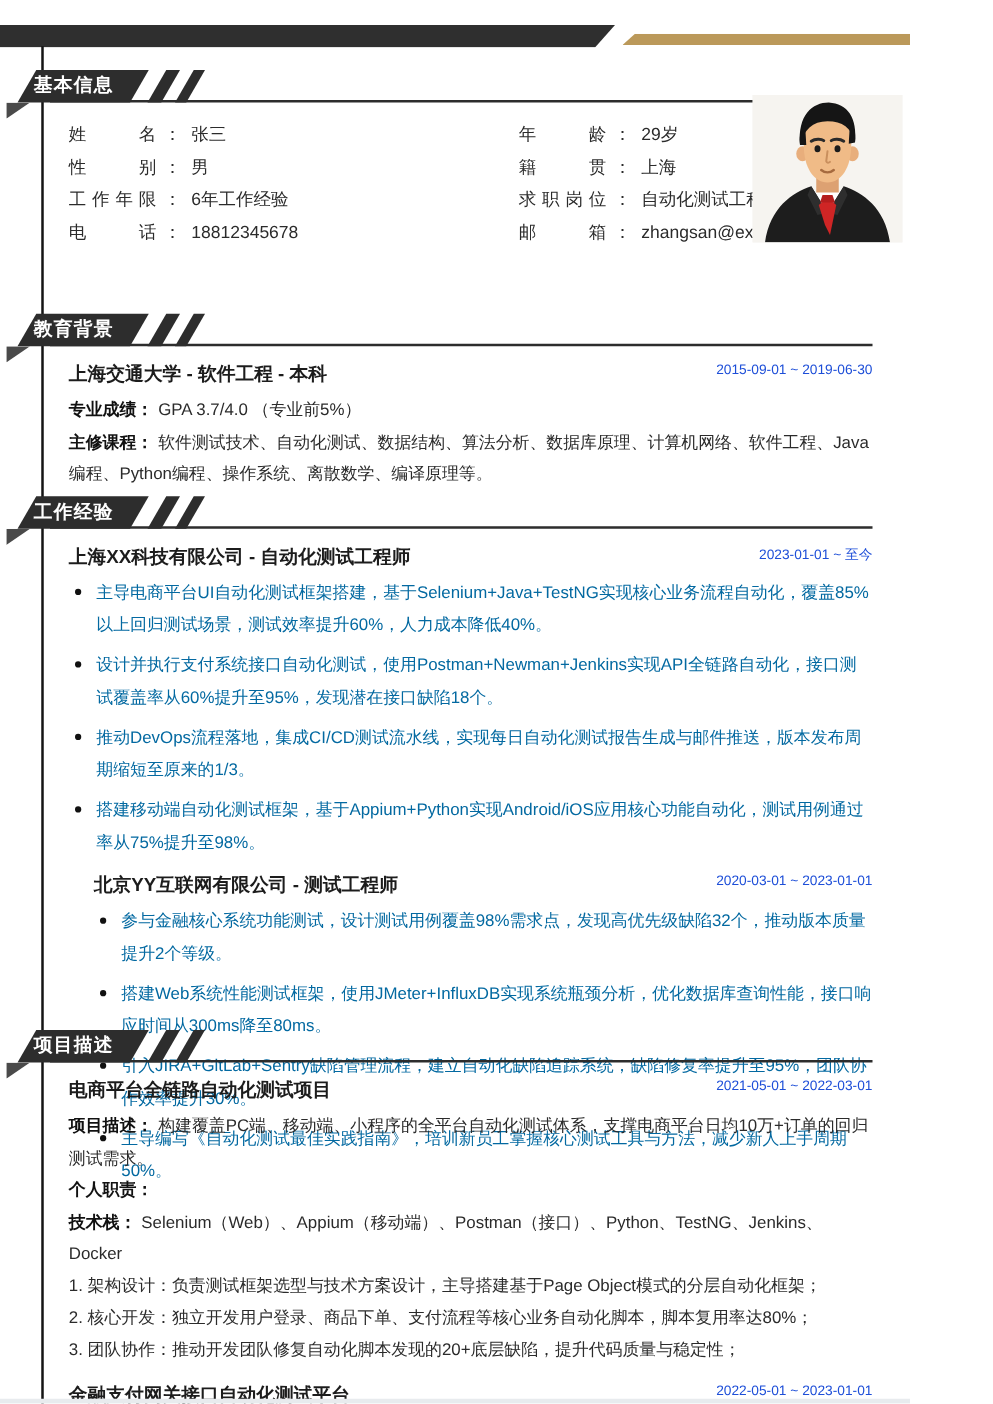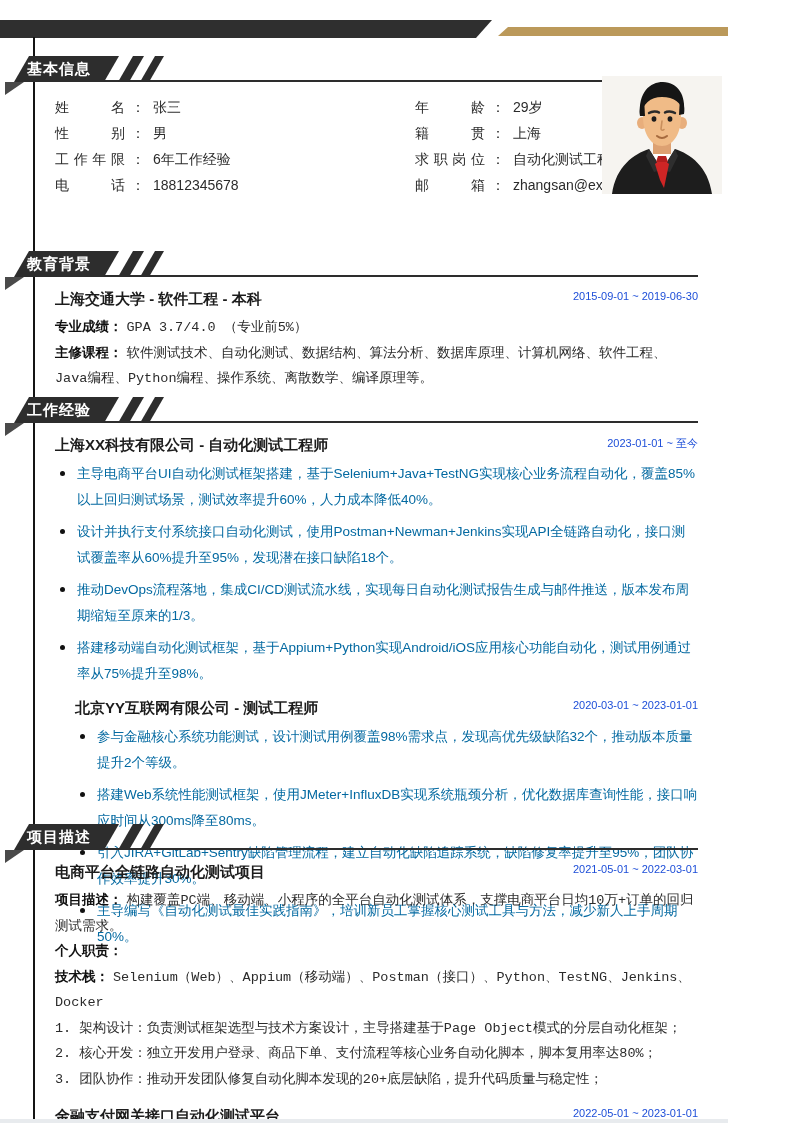--- a/index.html
+++ b/index.html
@@ -44,21 +44,21 @@
   .field { height:26px; line-height:26px; font-size:14px; display:flex; white-space:nowrap; }
   .flabel { display:inline-block; width:70px; text-align:justify; text-align-last:justify; color:#2b2b2b; }
   .fcolon { display:inline-block; margin:0 8px 0 6px; }
   .photo { position:absolute; right:6px; top:-6px; width:120px; height:118px; background:#f6f4f0; overflow:hidden; }
 
   
   .title-row { display:flex; justify-content:space-between; align-items:flex-start; margin-bottom:6px; }
   .entry-title { font-weight:bold; font-size:15px; color:#1c1c1c; }
   .entry-date { font-size:11px; color:#1d4ed8; white-space:nowrap; }
 
-  .para { font-size:13.5px; line-height:25.5px; color:#2b2b2b;font-family:Liberation Mono, monospace; }
+  .para { font-size:13.5px; line-height:25.5px; color:#2b2b2b; }
   .para b { color:#111; }
   .para .plabel { font-weight:bold; margin-right:4px; }
 
   ul.bullets { list-style:none; margin-top:2px; }
   ul.bullets li { position:relative; padding-left:22px; font-size:13.5px; line-height:25.5px; margin-bottom:7px; color:#0369a1; }
   ul.bullets li .dot { position:absolute; left:5px; top:10px; width:5px; height:5px; border-radius:50%; background:#111; }
 
   .job + .job { margin-top:13px;margin-left:20px; }
   .project + .project { margin-top:15px; }
 </style>

